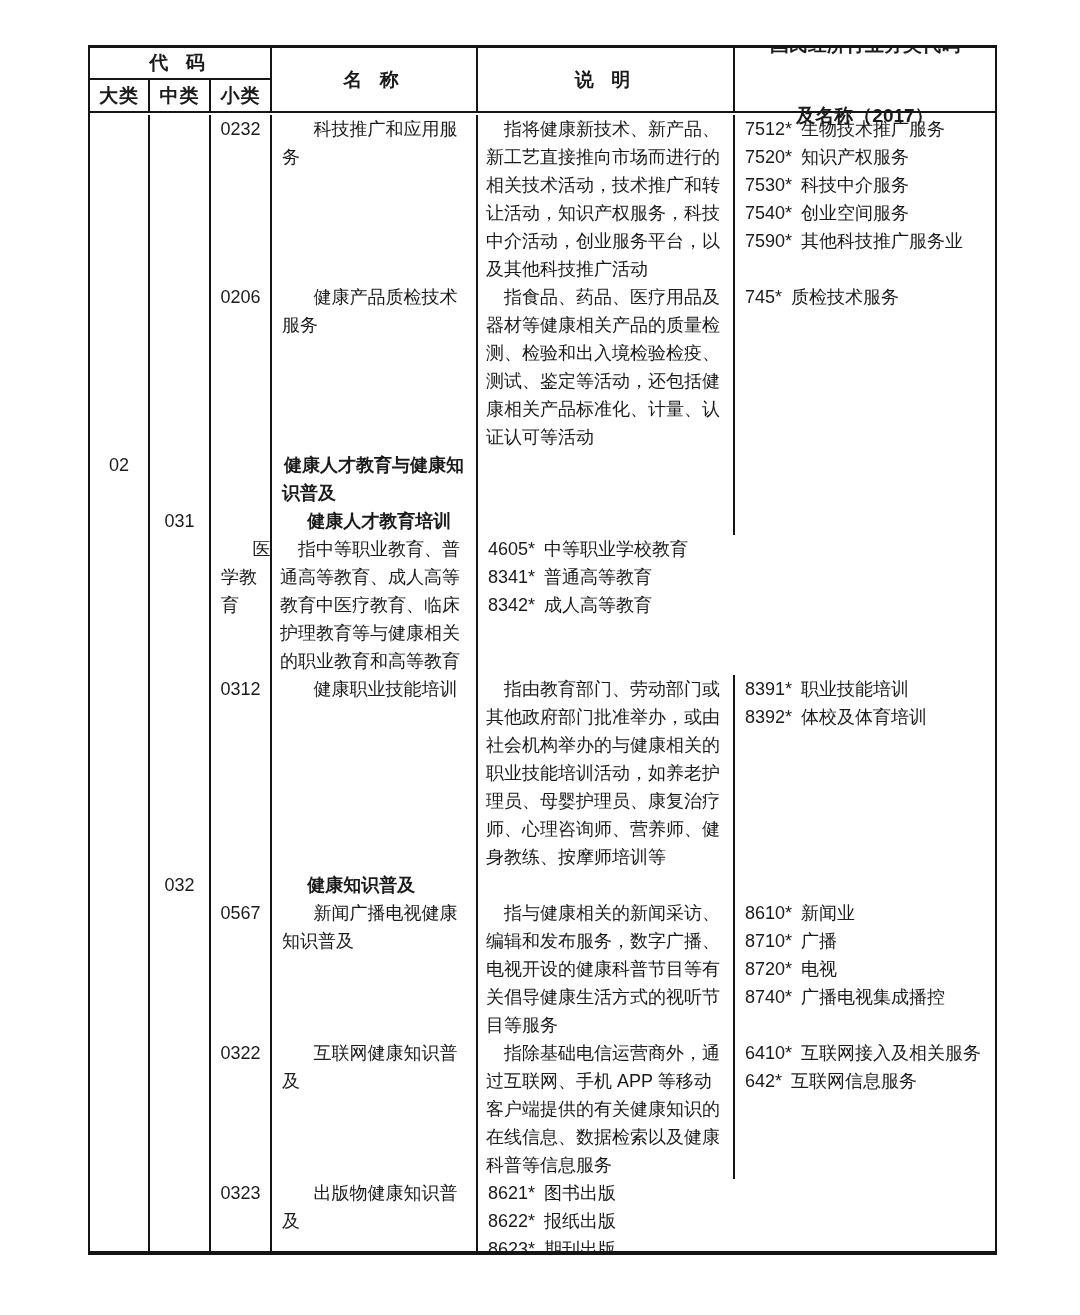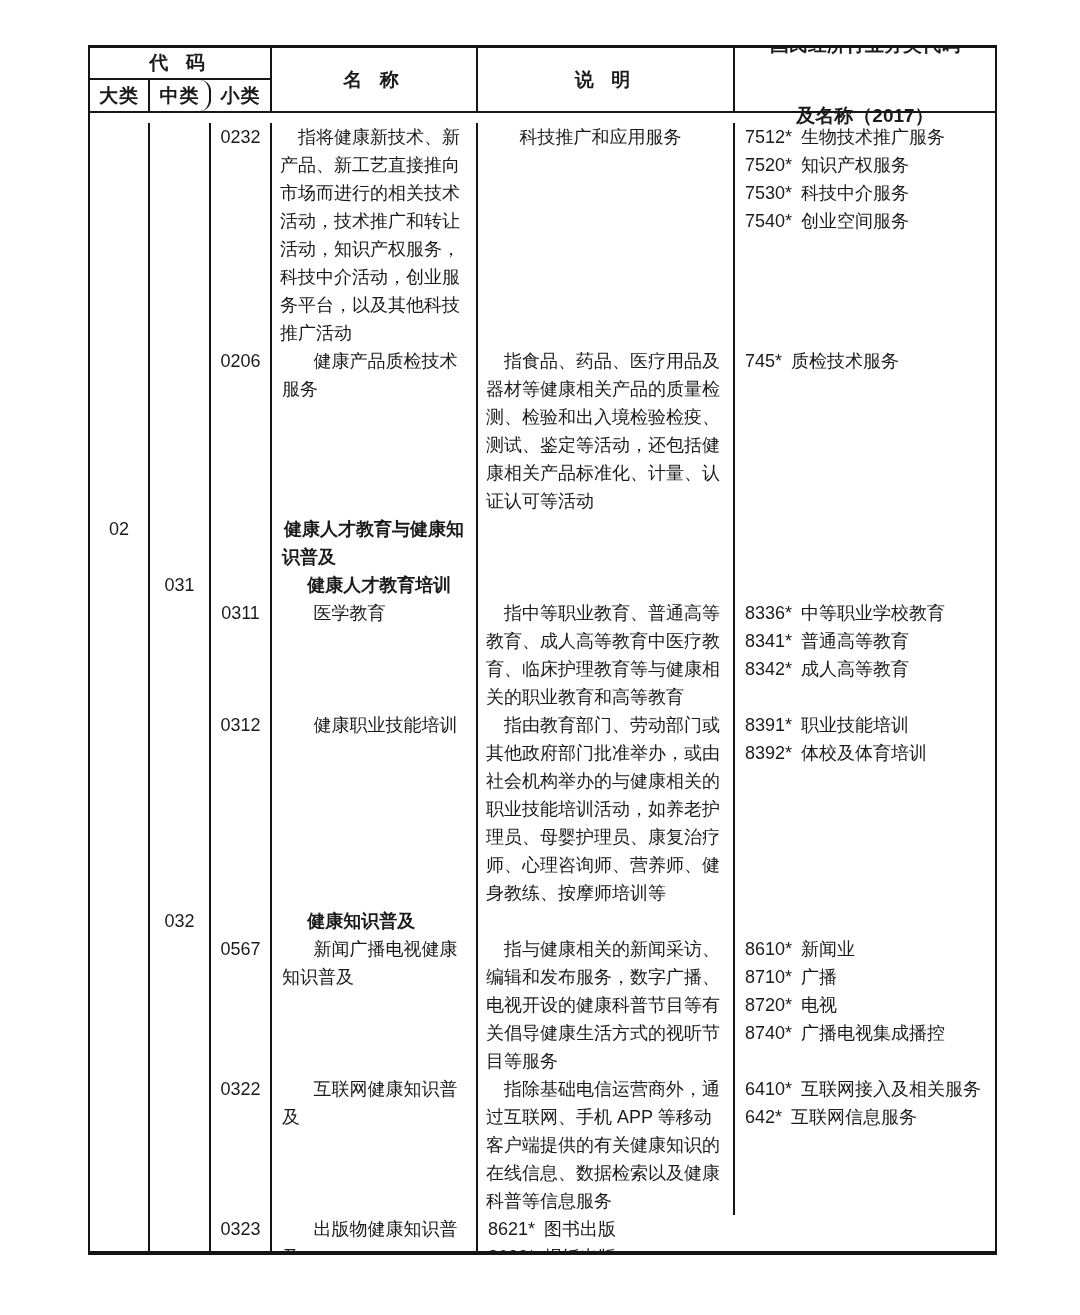--- a/index.html
+++ b/index.html
@@ -17,27 +17,27 @@
   }
   .grid{display:grid;grid-template-columns:60px 61px 61px 206px 257px 1fr;}
   
   .thead{border-bottom:2px solid #151515;grid-template-rows:32px 31px;flex:none;}
   .h-cell{
     display:flex;align-items:center;justify-content:center;
     font-weight:bold;font-size:19px;letter-spacing:1px;
   }
   .h-code-group{grid-column:1/4;grid-row:1;border-right:2px solid #151515;border-bottom:2px solid #151515;letter-spacing:6px;}
   .h-major{grid-column:1;grid-row:2;border-right:2px solid #151515;}
-  .h-middle{grid-column:2;grid-row:2;border-right:2px solid #151515;border-radius:11px;}
+  .h-middle{grid-column:2;grid-row:2;border-right:2px solid #151515;}
   .h-small{grid-column:3;grid-row:2;border-right:2px solid #151515;}
   .h-name{grid-column:4;grid-row:1/3;border-right:2px solid #151515;letter-spacing:6px;}
   .h-desc{grid-column:5;grid-row:1/3;border-right:2px solid #151515;letter-spacing:6px;}
   .h-nec{grid-column:6;grid-row:1/3;flex-direction:column;line-height:27px;letter-spacing:0;gap:44px;}
   
-  .tbody{flex:1;overflow:hidden;padding-top:10px;border-radius:17px;}
+  .tbody{flex:1;overflow:hidden;padding-top:2px;border-radius:17px;}
   .trow{}
   .cell{font-size:18px;line-height:28px;}
   .bdr{border-right:2px solid #151515;}
   .c-code{text-align:center;}
   .c-name{padding:0 10px;}
   .c-desc{padding:0 8px;}
   .c-ref{padding:0 6px 0 10px;}
   .name-p{margin:0;text-indent:1.75em;}
   .name-p.major{font-weight:bold;text-indent:2px;}
   .name-p.mid{font-weight:bold;text-indent:1.4em;}
@@ -62,31 +62,32 @@
       <span>及名称（2017）</span>
     </div>
   </div>
 
   <div class="tbody">
 
     <div class="grid trow">
       <div class="cell c-code bdr"></div>
       <div class="cell c-code bdr"></div>
       <div class="cell c-code bdr">0232</div>
+      <div class="cell c-name bdr">
+          <p class="name-p">科技推广和应用服务</p>
+        </div>
       <div class="cell c-desc bdr">
           <p class="desc-p">指将健康新技术、新产品、新工艺直接推向市场而进行的相关技术活动，技术推广和转让活动，知识产权服务，科技中介活动，创业服务平台，以及其他科技推广活动</p>
-        </div>
-      <div class="cell c-name bdr">
-          <p class="name-p">科技推广和应用服务</p>
         </div>
       <div class="cell c-ref">
         <div class="ref-line"><span class="ref-code">7512*</span><span class="ref-name">生物技术推广服务</span></div>
         <div class="ref-line"><span class="ref-code">7520*</span><span class="ref-name">知识产权服务</span></div>
         <div class="ref-line"><span class="ref-code">7530*</span><span class="ref-name">科技中介服务</span></div>
         <div class="ref-line"><span class="ref-code">7540*</span><span class="ref-name">创业空间服务</span></div>
+        <div class="ref-line"><span class="ref-code">7590*</span><span class="ref-name">其他科技推广服务业</span></div>
       </div>
     </div>
 
     <div class="grid trow">
       <div class="cell c-code bdr"></div>
       <div class="cell c-code bdr"></div>
       <div class="cell c-code bdr">0206</div>
       <div class="cell c-name bdr">
           <p class="name-p">健康产品质检技术服务</p>
         </div>
@@ -116,29 +117,28 @@
       <div class="cell c-name bdr">
           <p class="name-p mid">健康人才教育培训</p>
         </div>
       <div class="cell c-desc bdr"></div>
       <div class="cell c-ref"></div>
     </div>
 
     <div class="grid trow">
       <div class="cell c-code bdr"></div>
       <div class="cell c-code bdr"></div>
-      <div class="cell c-code bdr">0311</div>
       <div class="cell c-name bdr">
           <p class="name-p">医学教育</p>
         </div>
       <div class="cell c-desc bdr">
           <p class="desc-p">指中等职业教育、普通高等教育、成人高等教育中医疗教育、临床护理教育等与健康相关的职业教育和高等教育</p>
         </div>
       <div class="cell c-ref">
-        <div class="ref-line"><span class="ref-code">8336*</span><span class="ref-name">中等职业学校教育</span></div>
+        <div class="ref-line"><span class="ref-code">4605*</span><span class="ref-name">中等职业学校教育</span></div>
         <div class="ref-line"><span class="ref-code">8341*</span><span class="ref-name">普通高等教育</span></div>
         <div class="ref-line"><span class="ref-code">8342*</span><span class="ref-name">成人高等教育</span></div>
       </div>
     </div>
 
     <div class="grid trow">
       <div class="cell c-code bdr"></div>
       <div class="cell c-code bdr"></div>
       <div class="cell c-code bdr">0312</div>
       <div class="cell c-name bdr">

